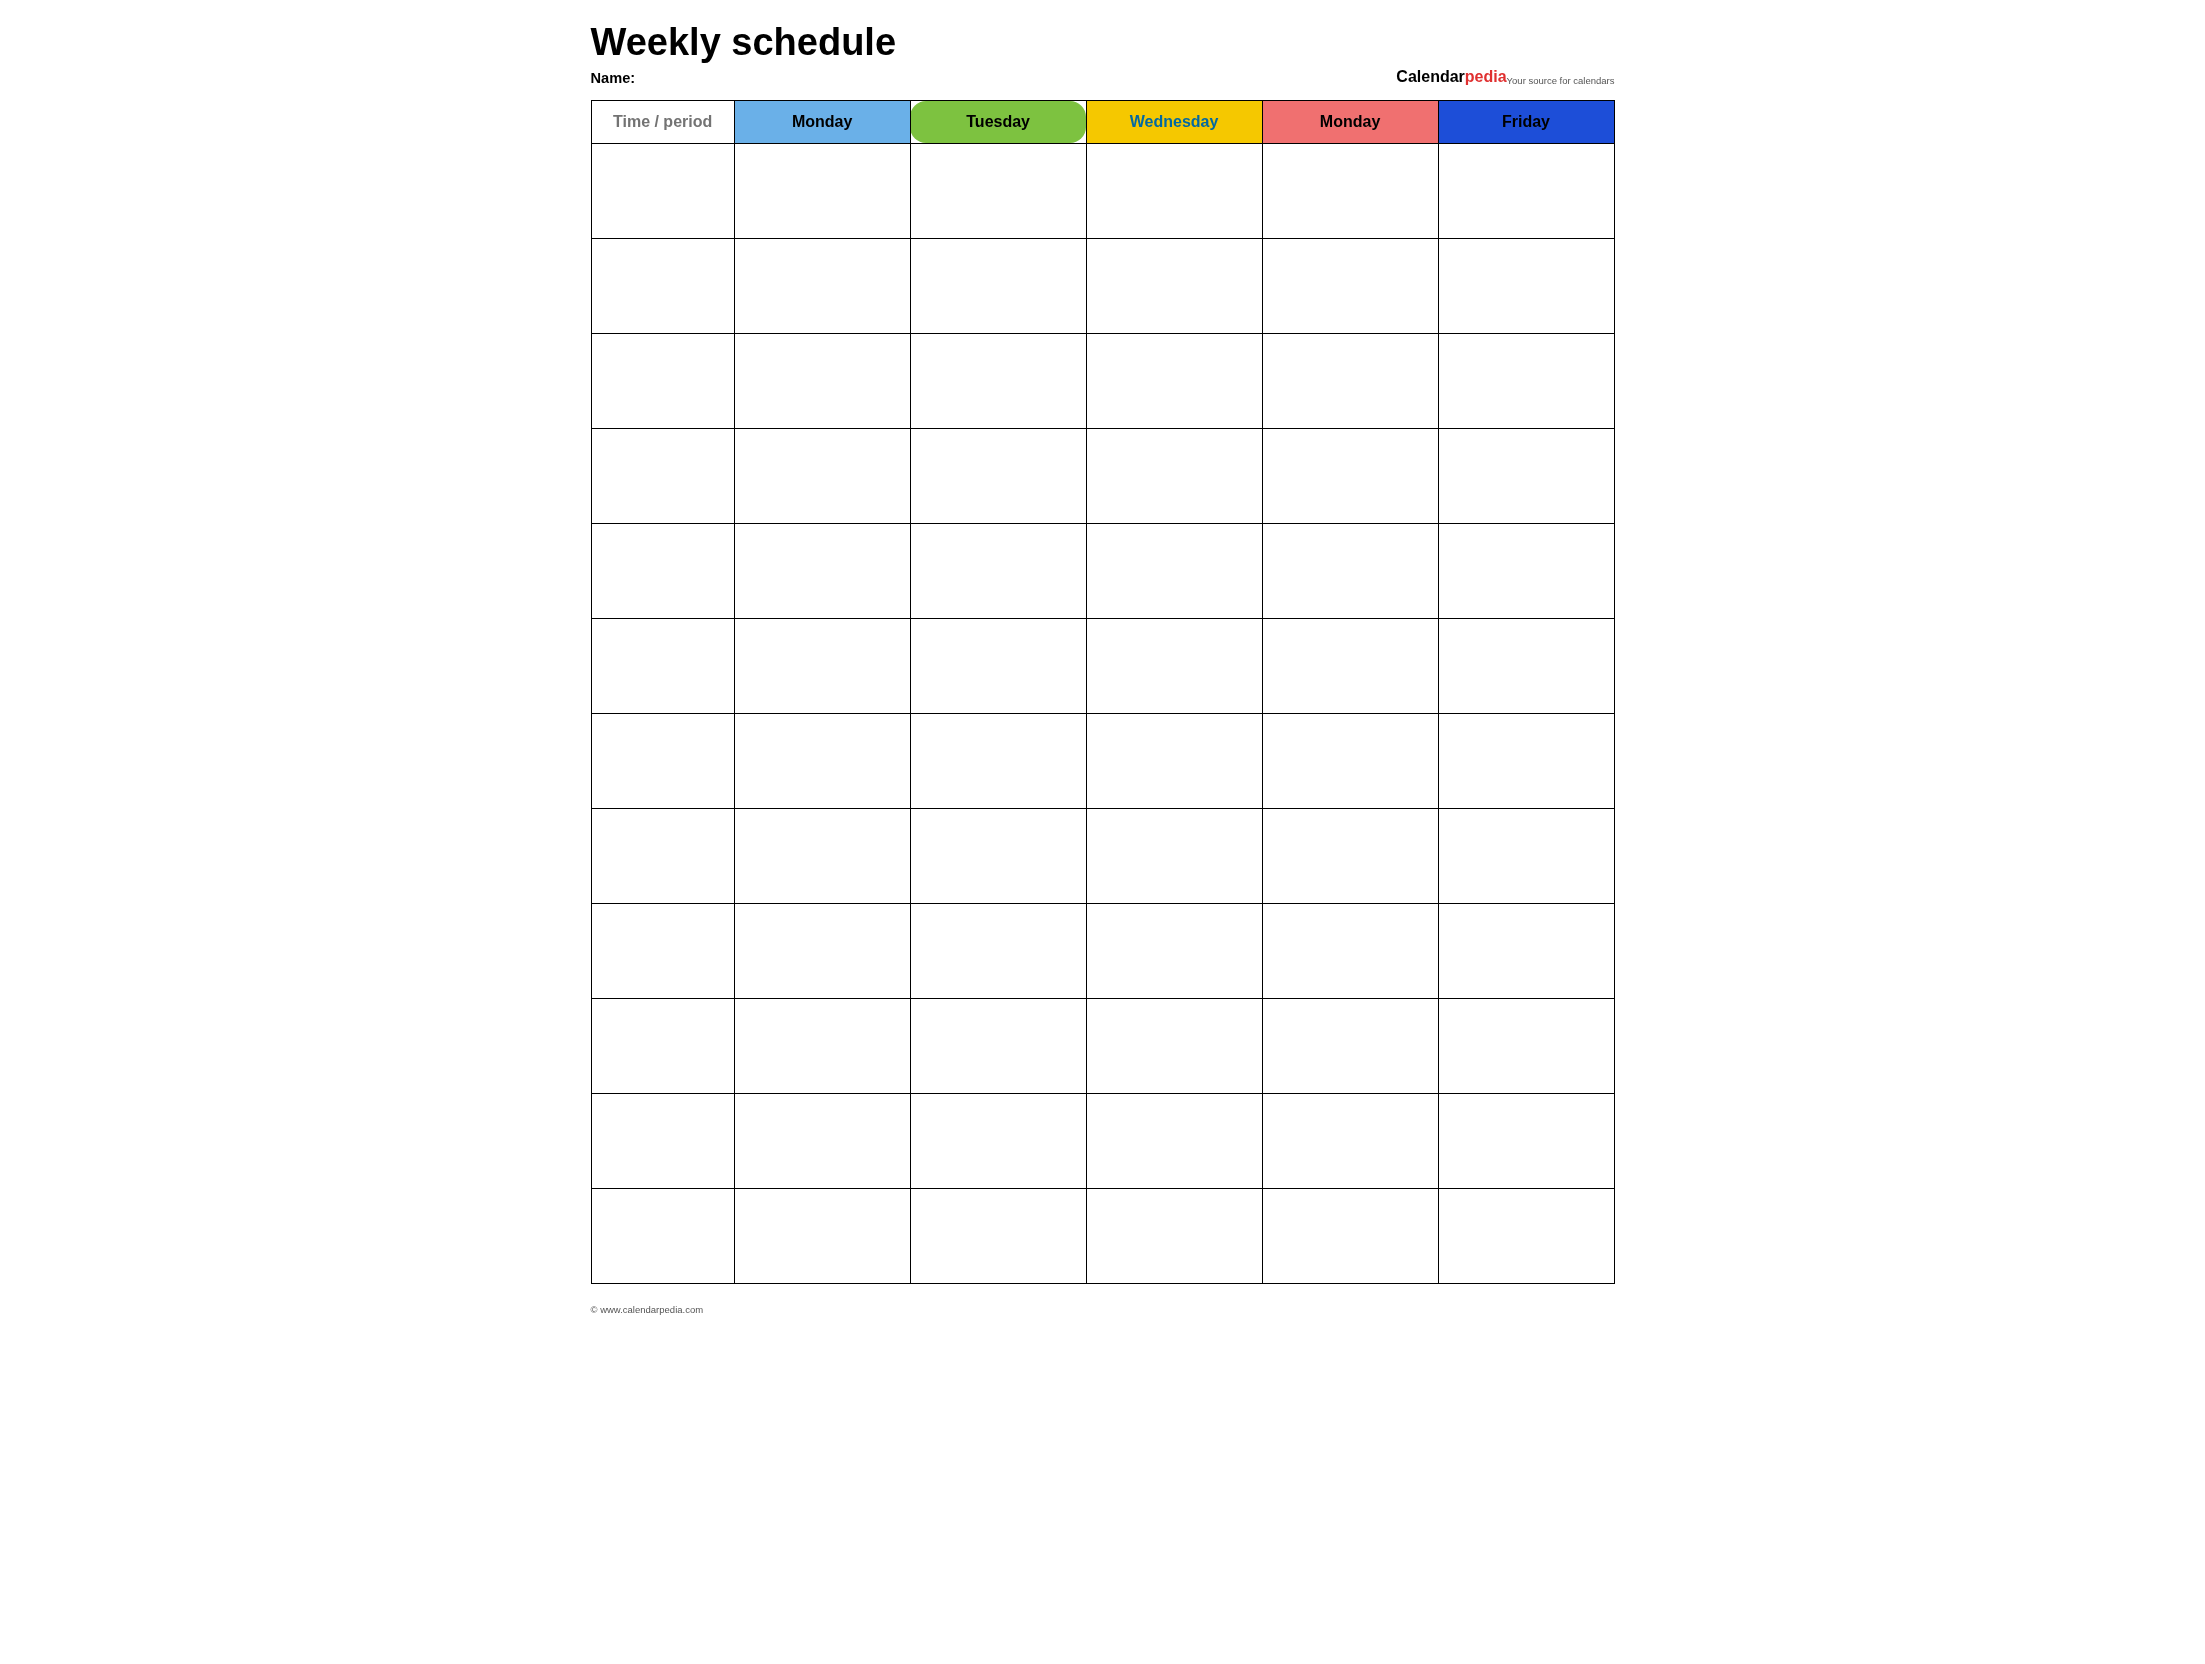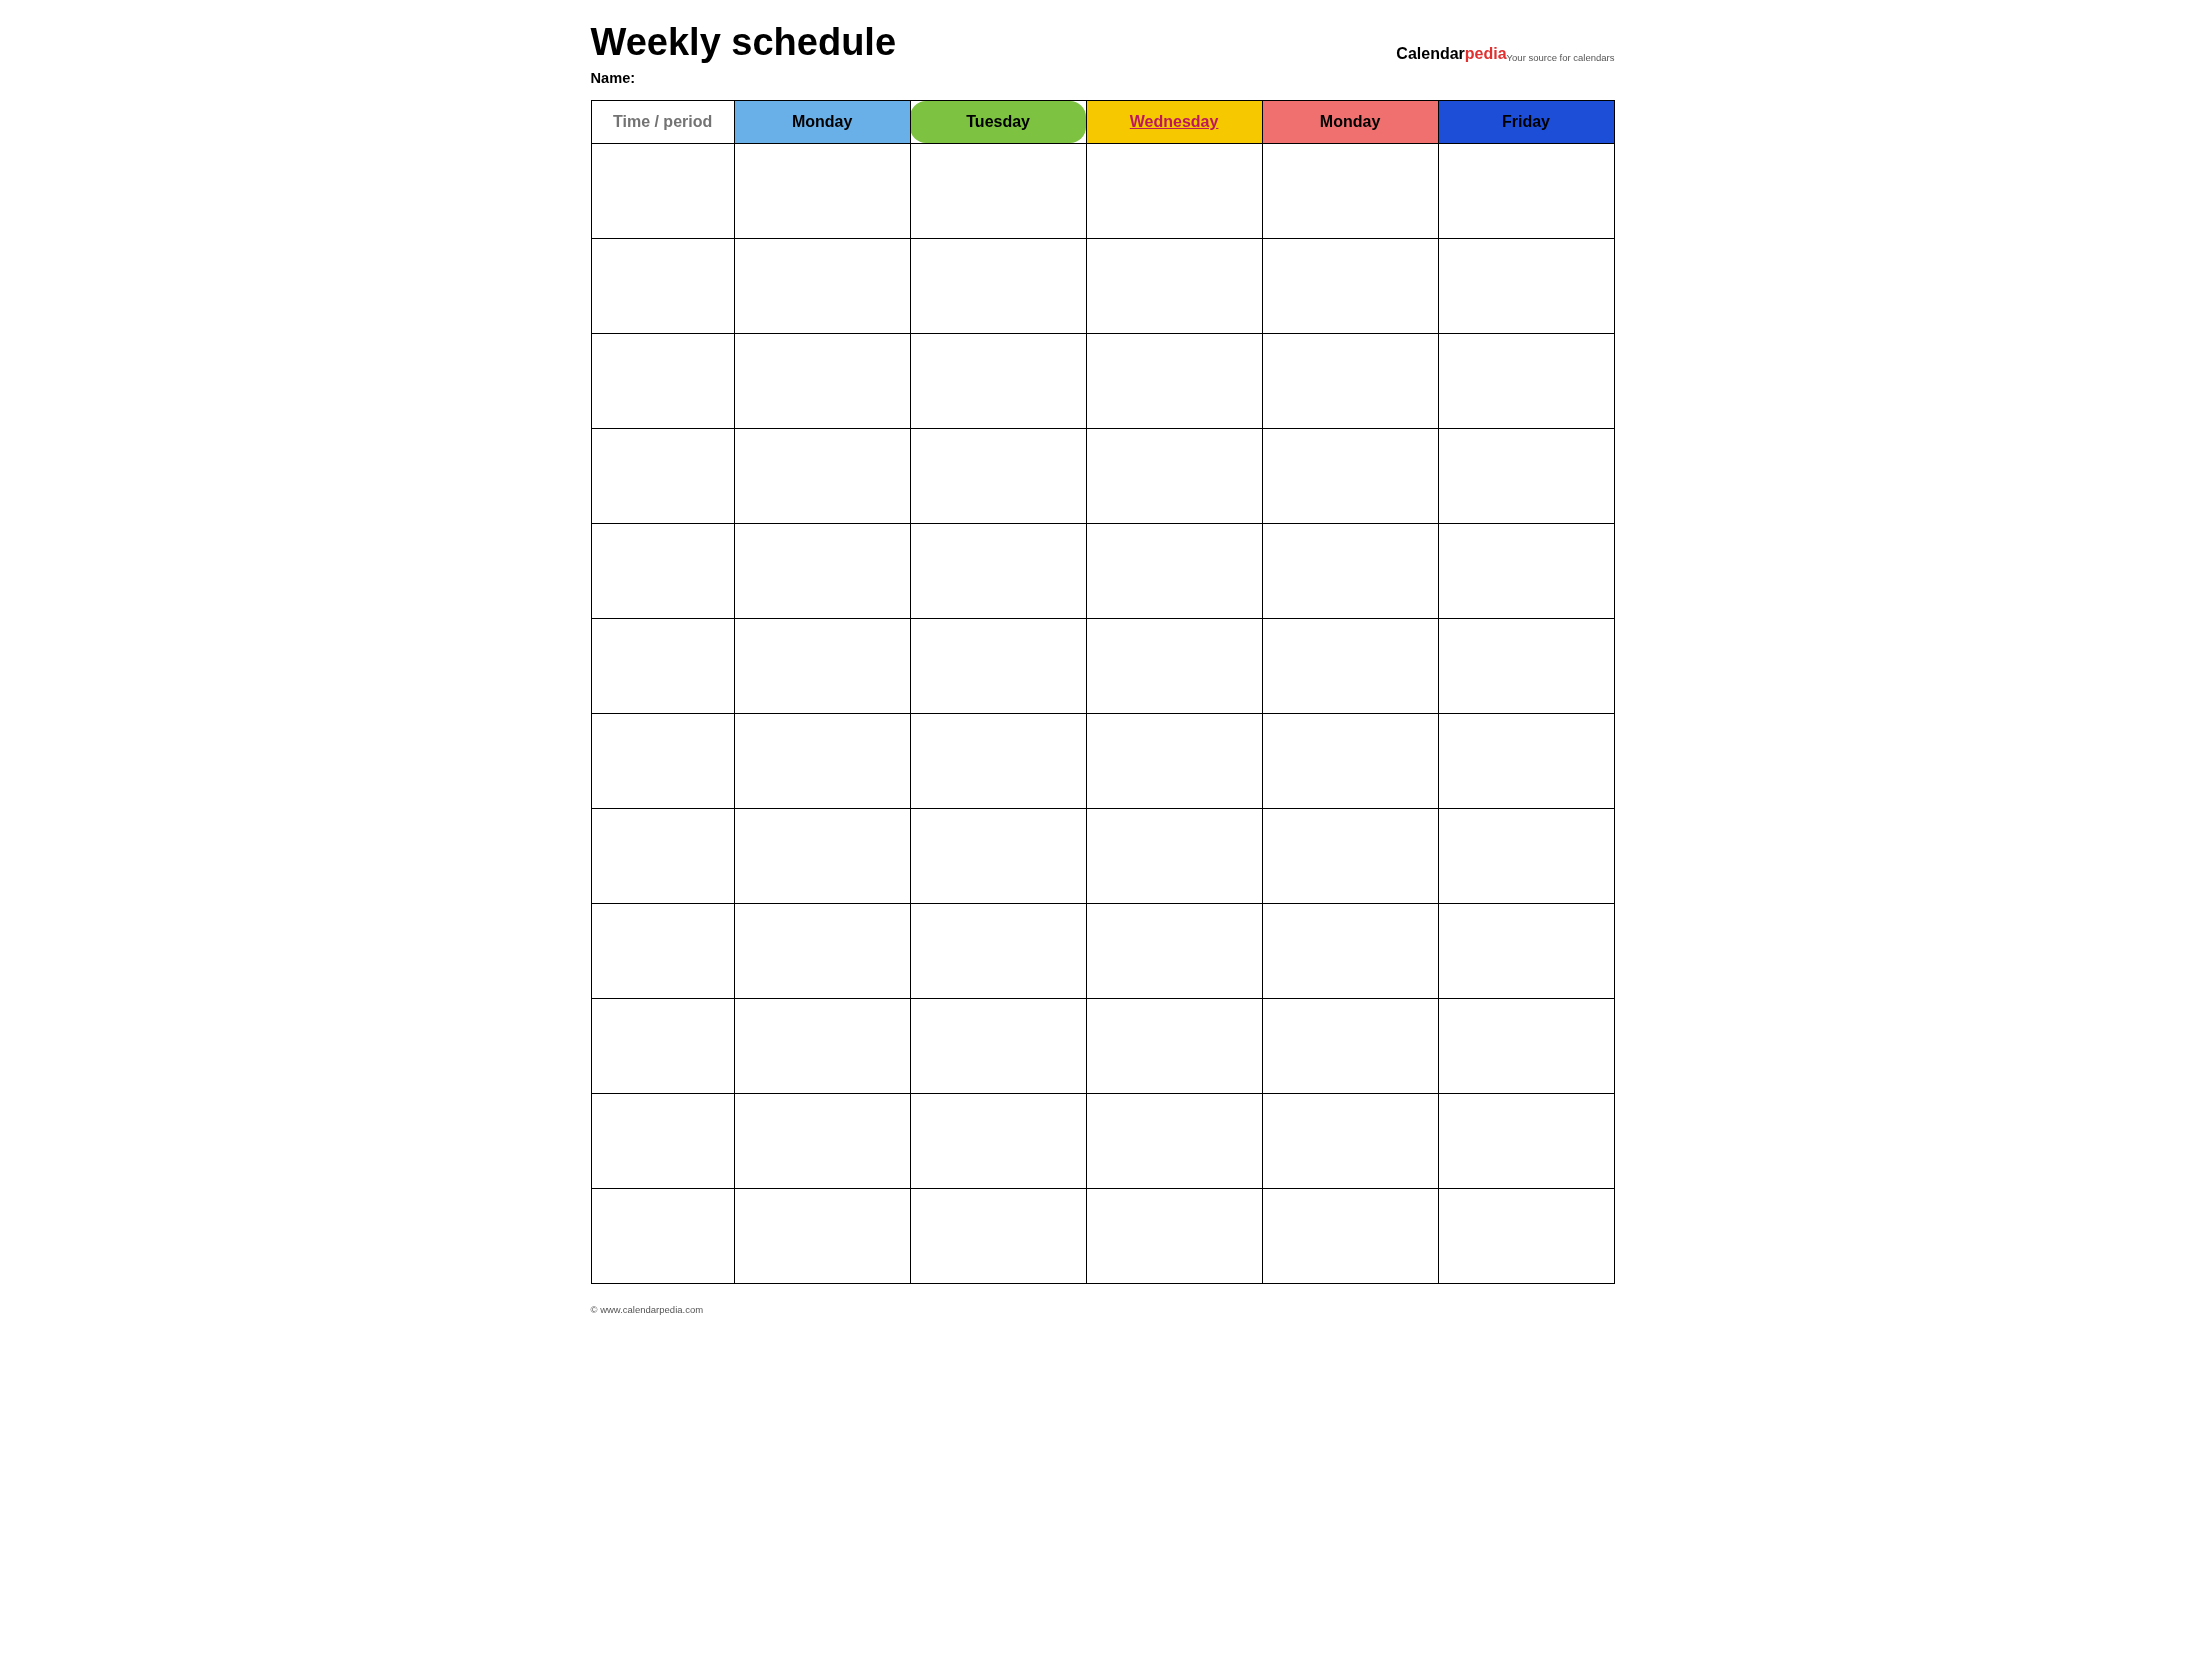--- a/index.html
+++ b/index.html
@@ -17,21 +17,21 @@
 
     .page-container {
       max-width: 1024px;
       margin: 0 auto;
       position: relative;
     }
 
     .header-area {
       display: flex;
       justify-content: space-between;
-      align-items: center;
+      align-items: flex-end;
       margin-bottom: 2px;
     }
 
     .title-section {
       display: flex;
       flex-direction: column;
     }
 
     .main-title {
       font-size: 38px;
@@ -108,23 +108,22 @@
 
     .col-tuesday {
       background-color: #7dc240;
       color: #000000;
       width: 17.2%;
       border-radius: 16px;
     }
 
     .col-wednesday {
       background-color: #f5c800;
-      color: #be185d;
-      width: 17.2%;
-      text-decoration: underline;
+      color: #0369a1;
+      width: 17.2%;
     }
 
     .col-thursday {
       background-color: #f07070;
       color: #000000;
       width: 17.2%;
     }
 
     .col-friday {
       background-color: #1d4ed8;

